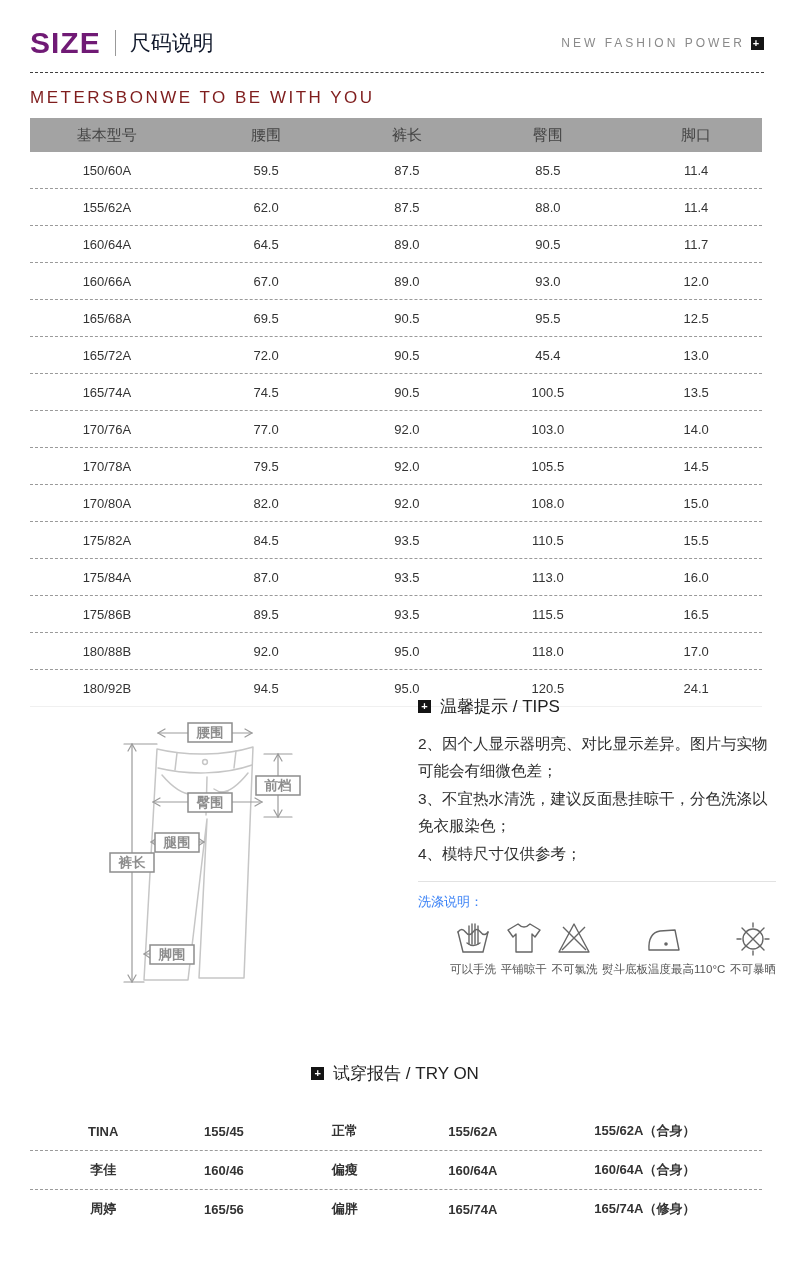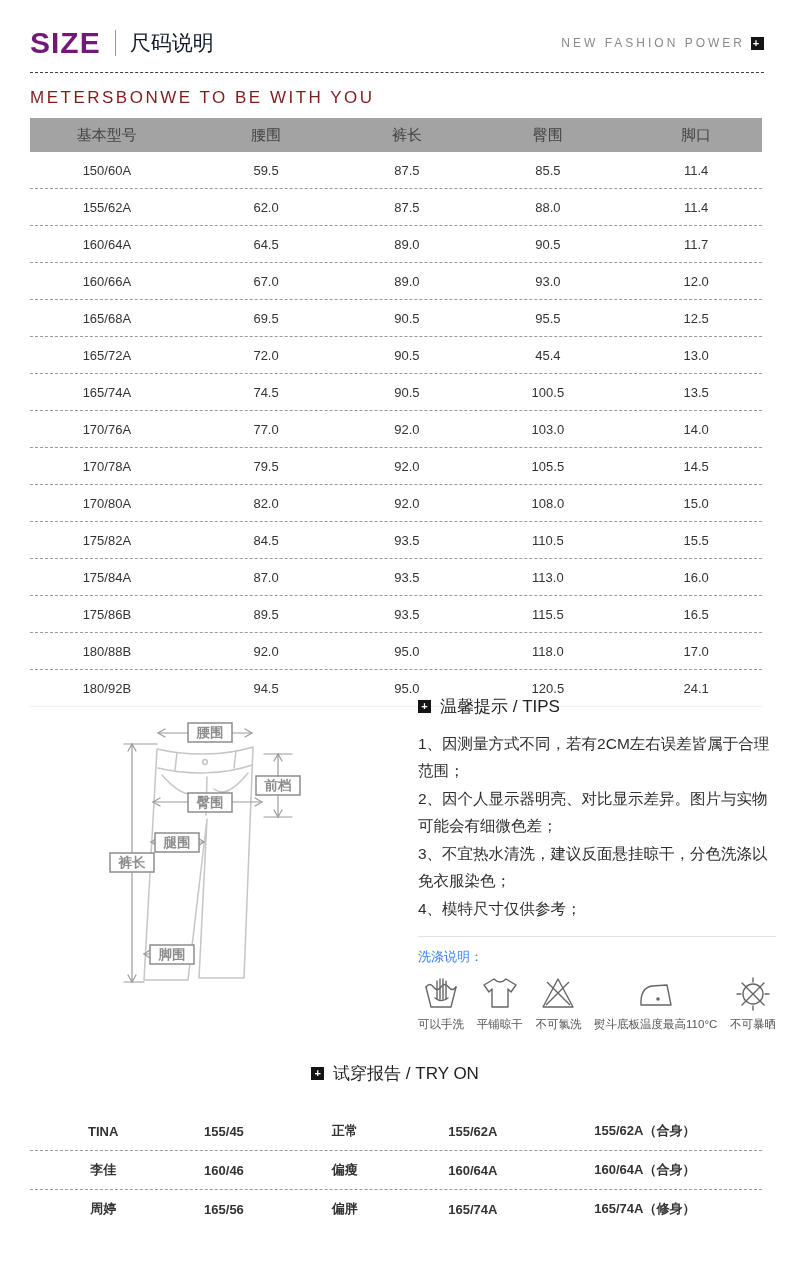--- a/index.html
+++ b/index.html
@@ -43,21 +43,21 @@
   .diagram{position:absolute;left:40px;top:697px;width:375px;height:300px;}
   .dg-label{font-size:13.5px;font-weight:bold;fill:#8d8d8d;}
 
   
   .tips{position:absolute;left:418px;top:695px;width:358px;}
   .tips-title{display:flex;align-items:center;gap:9px;font-size:17px;color:#222;}
   .tips-items{margin-top:13px;font-size:15.5px;color:#2e2e2e;line-height:1.74;}
   .tips-items .tip{margin:1px 0;}
   .wash-divider{border-top:1px solid #e2e2e2;margin-top:13px;}
   .wash-title{margin-top:11px;font-size:13px;color:#3b82f6;}
-  .wash-row{margin-top:8px;display:flex;justify-content:space-between;align-items:center;}
+  .wash-row{margin-top:8px;display:flex;justify-content:space-between;align-items:center;margin-left:32px;}
   .wash-item{display:flex;flex-direction:column;align-items:center;gap:5px;font-size:11.5px;color:#555;white-space:nowrap;}
   .wash-item svg{display:block;}
 
   
   .tryon-title{position:absolute;left:0;right:0;top:1062px;display:flex;justify-content:center;align-items:center;gap:9px;font-size:17px;color:#222;}
 </style>
 </head>
 <body>
 
 <div class="page">
@@ -255,21 +255,20 @@
       </g>
     </svg>
   </div>
 
   <div class="tips">
     <div class="tips-title">
       <span class="sq">+</span>
       <span>温馨提示 / TIPS</span>
     </div>
     <div class="tips-items">
-      <div class="tip">1、因测量方式不同，若有2CM左右误差皆属于合理范围；</div>
       <div class="tip">2、因个人显示器明亮、对比显示差异。图片与实物可能会有细微色差；</div>
       <div class="tip">3、不宜热水清洗，建议反面悬挂晾干，分色洗涤以免衣服染色；</div>
       <div class="tip">4、模特尺寸仅供参考；</div>
     </div>
     <div class="wash-divider"></div>
     <div class="wash-title">洗涤说明：</div>
     <div class="wash-row">
       <div class="wash-item">
         <svg width="38" height="38" viewBox="0 0 38 38">
           <g stroke="#666" stroke-width="1.4" fill="none" stroke-linecap="round">

